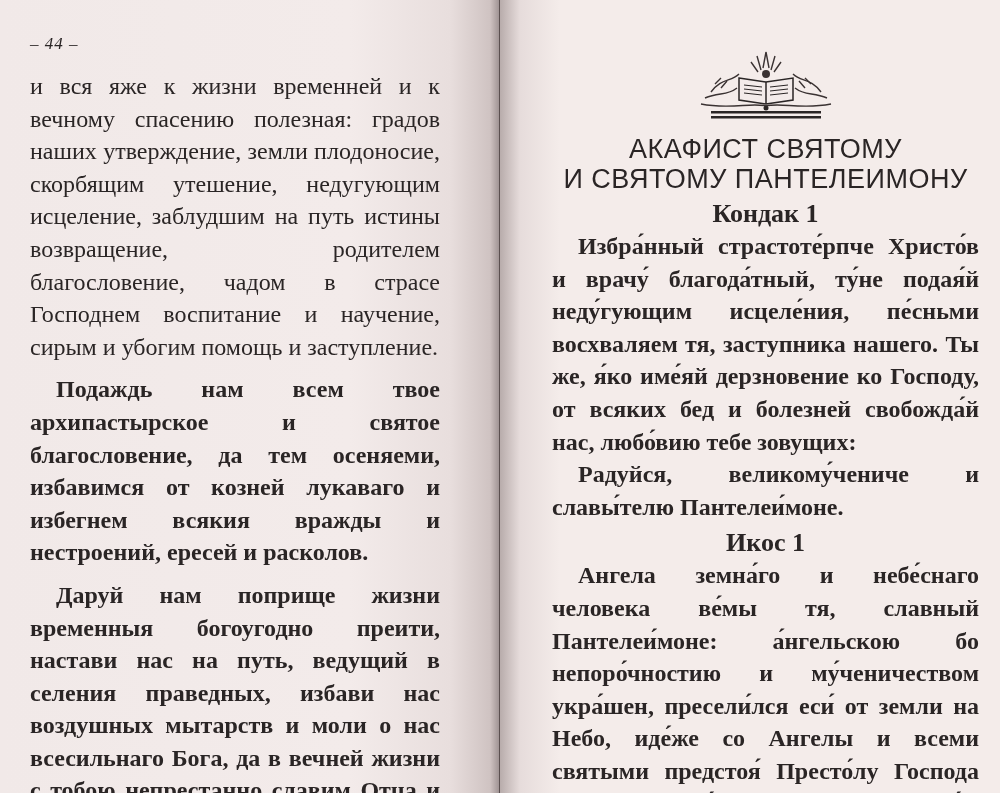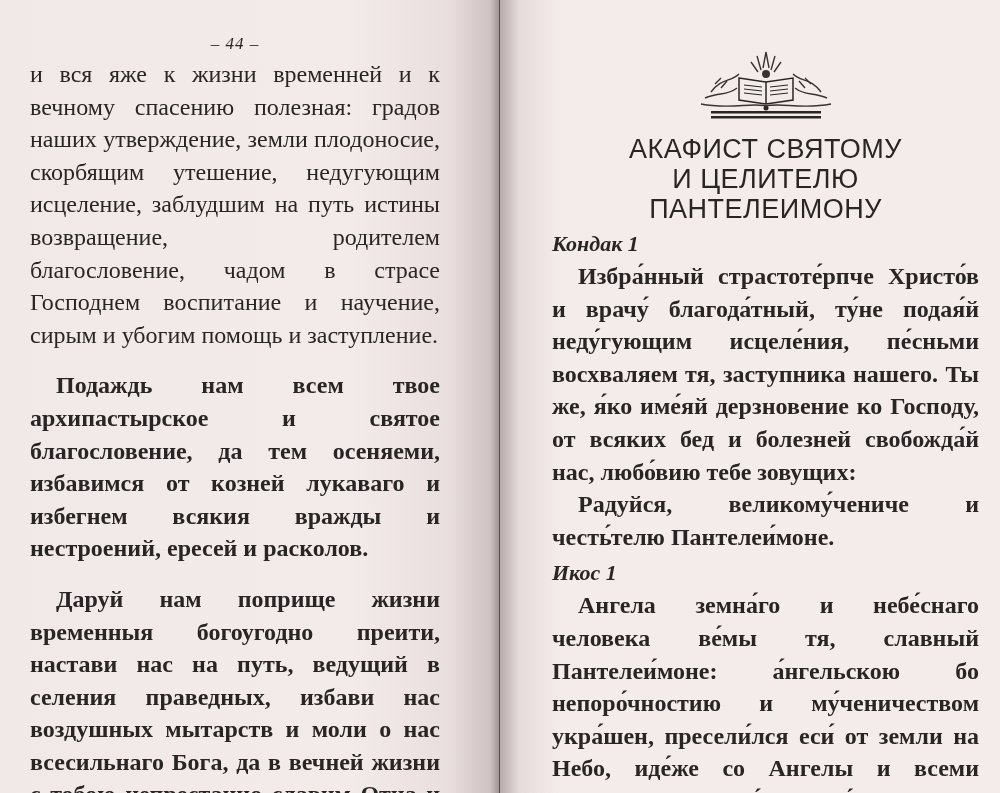--- a/index.html
+++ b/index.html
@@ -25,43 +25,43 @@
   .page-right {
     width: 500px;
     background: linear-gradient(to right, #b8acab 0%, #e6dcdb 4%, #f4ecea 12%, #f4ecea 100%);
     padding: 0 21px 0 52px;
   }
   .gutter-line {
     position: absolute; left: 499px; top: 0; width: 2px; height: 793px;
     background: #5a4f4f;
   }
   .page-number {
-    text-align: center; font-style: italic; font-size: 17px;
+    font-style: italic; font-size: 17px;
     padding-top: 34px; height: 22px; margin-left: 0; padding-right: 0;
     letter-spacing: 1px;
   }
   .para {
     font-size: 24px; line-height: 32.6px; margin: 0;
     text-align: justify; text-indent: 0;
   }
   .para.indent { text-indent: 26px; font-weight: bold; }
   .page-left .para { margin-top: 0; }
-  .page-left .block1 { margin-top: 2px; }
-  .page-left .gap { margin-top: 18px; }
+  .page-left .block1 { margin-top: 14px; }
+  .page-left .gap { margin-top: 10px; }
   .ornament {
     display: block; margin: 48px auto 0 auto; width: 150px; height: 72px;
   }
   .title {
     text-align: center; font-family: "Liberation Sans", "DejaVu Sans", sans-serif;
     font-size: 27px; line-height: 30px; letter-spacing: 0.5px; margin-top: 14px;
     font-weight: normal; color: #2a2525;
   }
   .subheading {
-    text-align: left; font-weight: bold; font-size: 22px; line-height: 28px;
-    margin-top: 6px; margin-bottom: 2px; font-style: italic;
+    text-align: center; font-weight: bold; font-size: 26px; line-height: 28px;
+    margin-top: 6px; margin-bottom: 2px;
   }
   .subheading.ikos { }
 </style>
 </head>
 <body>
 
 <div class="spread">
 
   <div class="page page-left">
     <div class="page-number">– 44 –</div>
@@ -97,25 +97,25 @@
           <line x1="79" y1="47" x2="97" y2="45"></line>
       </g>
       <circle cx="75" cy="60" r="2.5" fill="#2a2525"></circle>
 
       <rect x="20" y="63" width="110" height="2.5" fill="#2a2525"></rect>
       <rect x="20" y="68" width="110" height="2.5" fill="#2a2525"></rect>
     </svg>
 
     <div class="title">
       <div>АКАФИСТ СВЯТОМУ</div>
-      <div>И ЦЕЛИТЕЛЮ ПАНТЕЛЕИМОНУ</div>
+      <div>И СВЯТОМУ ПАНТЕЛЕИМОНУ</div>
     </div>
 
     <div class="subheading">Кондак 1</div>
     <p class="para indent">Избра́нный страстоте́рпче Христо́в и врачу́ благода́тный, ту́не подая́й неду́гующим исцеле́ния, пе́сньми восхваляем тя, заступника нашего. Ты же, я́ко име́яй дерзновение ко Господу, от всяких бед и болезней свобожда́й нас, любо́вию тебе зовущих:</p>
-    <p class="para indent">Радуйся, великому́чениче и честь́телю Пантелеи́моне.</p>
+    <p class="para indent">Радуйся, великому́чениче и славы́телю Пантелеи́моне.</p>
 
     <div class="subheading ikos">Икос 1</div>
     <p class="para indent">Ангела земна́го и небе́снаго человека ве́мы тя, славный Пантелеи́моне: а́нгельскою бо непоро́чностию и му́ченичеством укра́шен, пресели́лся еси́ от земли на Небо, иде́же со Ангелы и всеми святыми предстоя́ Престо́лу Господа славы, моли́ся о нас, земны́х, почитающих тя зва́нии си́ми:</p>
 
   </div>
 
 </div>
 
 </body></html>

